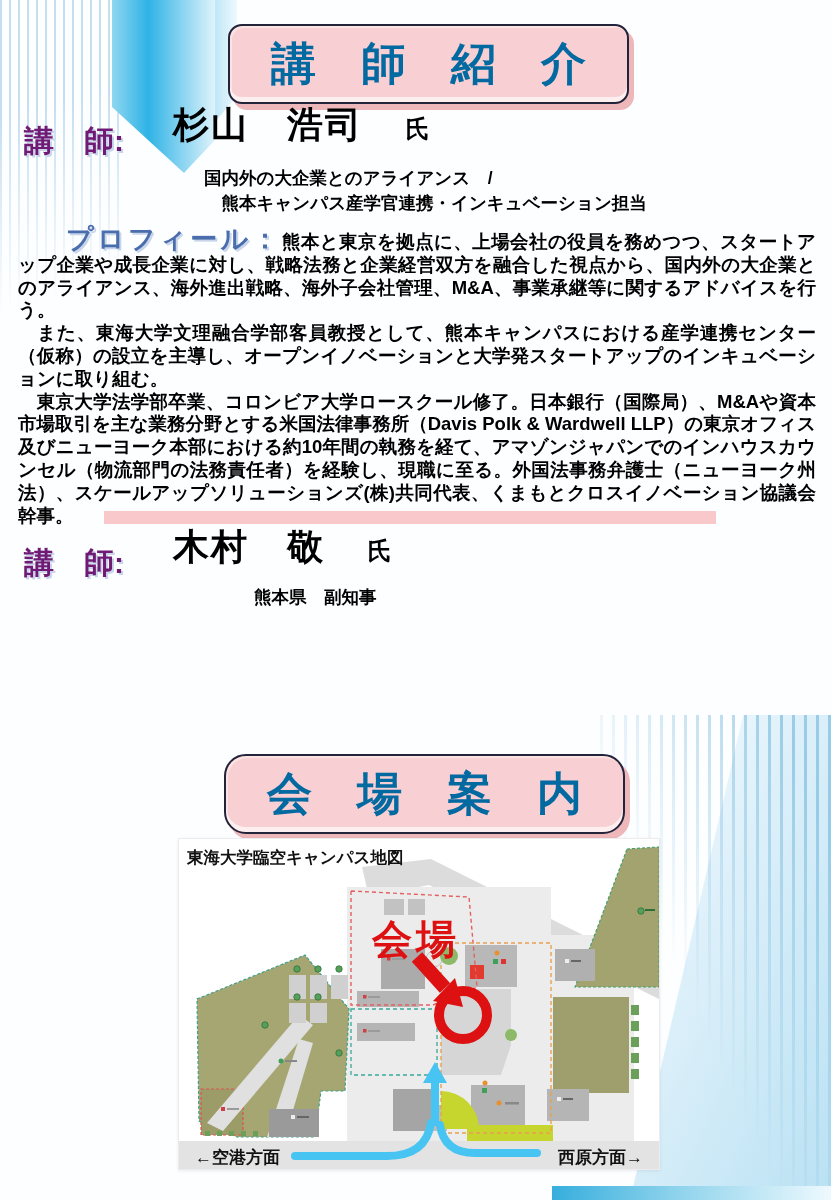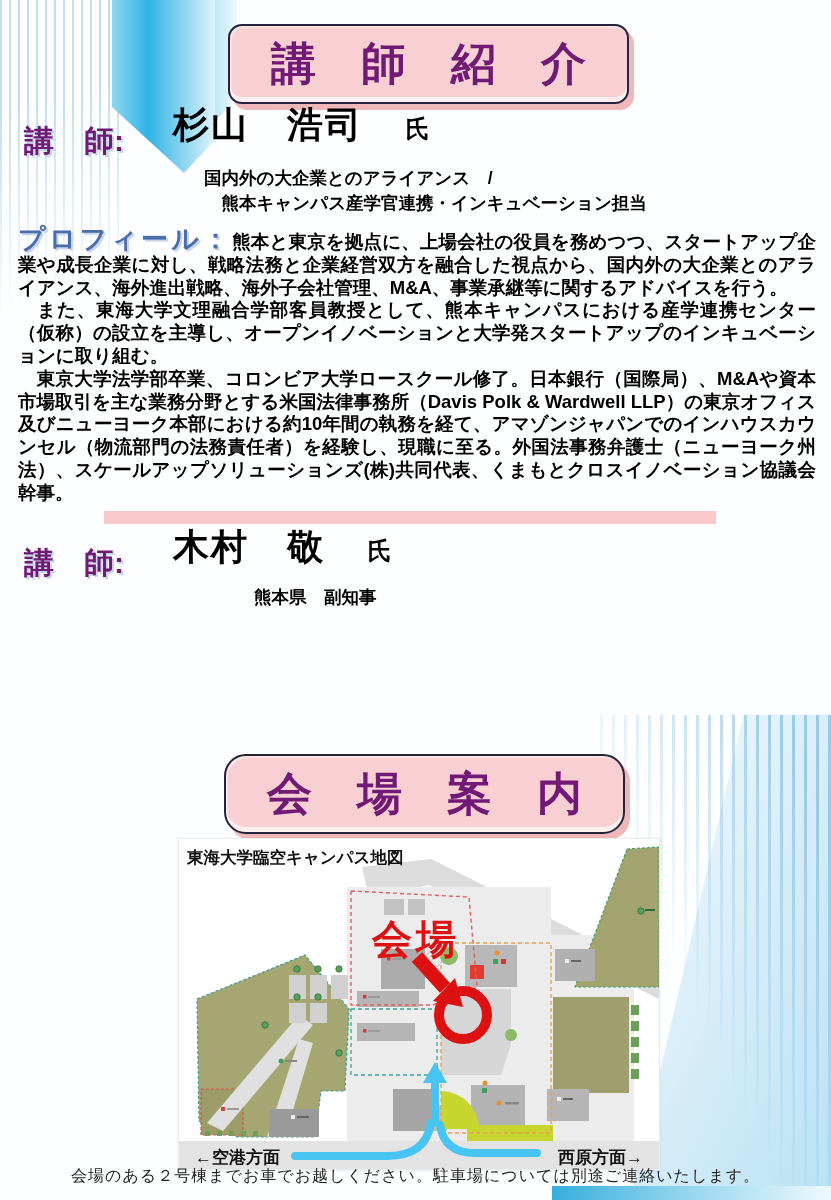--- a/index.html
+++ b/index.html
@@ -20,42 +20,42 @@
   .swoosh .sw-solid{position:absolute;inset:0;
     background:linear-gradient(115deg, rgba(207,234,247,0) 5%, #ddf0fa 45%, #b9e1f3 100%);
     clip-path:polygon(100% 0, 100% 100%, 13% 100%, 62% 0);}
   .bottom-bar{position:absolute;left:552px;top:1186px;width:279px;height:14px;
     background:linear-gradient(90deg,#36aedd 0%, #8fd3ec 45%, #eef9fe 100%);}
 
   
   .pink-box{position:absolute;display:flex;align-items:center;justify-content:center;
     background:#f8d0d3;border:2px solid #23233a;border-radius:14px;
     box-shadow:5px 6px 0 #eeb7ba, inset 0 -5px 0 rgba(255,255,255,.65), inset 2px 2px 0 rgba(255,255,255,.4);
-    font-size:45px;color:#701a75;font-weight:600;white-space:nowrap;}
+    font-size:45px;color:#0369a1;font-weight:600;white-space:nowrap;}
   .box-lecturers{left:228px;top:24px;width:397px;height:76px;}
   .box-venue{left:224px;top:754px;width:397px;height:76px;border-radius:22px;}
 
   
   .role-label{position:absolute;font-size:30px;font-weight:700;color:#701a75;
     text-shadow:2px 2px 0 #c9d6ea;white-space:nowrap;}
   .role1{left:24px;top:121px;}
   .role2{left:24px;top:543px;}
   .name-row{position:absolute;white-space:nowrap;color:#000;}
   .name1{left:173px;top:101px;}
   .name2{left:173px;top:523px;}
   .name-row .nm{font-size:36px;font-weight:800;letter-spacing:2px;}
   .name-row .hon{font-size:24px;font-weight:800;margin-left:38px;}
   .affil{position:absolute;font-size:17.5px;font-weight:700;color:#000;line-height:25px;white-space:pre-line;}
   .aff1{left:204px;top:166px;}
   .aff2{left:226px;top:585px;margin-left:28px;}
   .profile{position:absolute;width:798px;margin:0;font-size:18.5px;font-weight:700;
     color:#000;line-height:22.8px;text-align:justify;}
   .profile1{left:18px;top:228px;}
   .profile2{left:18px;top:620px;}
-  .plabel{font-size:27px;font-weight:700;color:#4a6dad;text-shadow:2px 2px 0 #c9d6ea;letter-spacing:3px;}
+  .plabel{font-size:27px;font-weight:700;color:#4a6dad;text-shadow:2px 2px 0 #c9d6ea;letter-spacing:3px;padding-left:48px;}
   .ptext{white-space:pre-line;margin-top:22px;}
   .divider{position:absolute;left:104px;top:511px;width:612px;height:13px;background:#f9c8cb;}
 
   
   .map-card{position:absolute;left:178px;top:838px;width:480px;height:330px;background:#fff;
     border:1px solid #ececec;box-shadow:0 1px 3px rgba(0,0,0,.08);}
   .footer-note{position:absolute;left:0;top:1166px;width:100%;text-align:center;
     font-size:16px;color:#222;font-weight:500;letter-spacing:1px;}
 </style>
 </head>
@@ -227,15 +227,14 @@
         <polygon points="284,168 254,162 276,139" fill="#dd1111"></polygon>
         <circle cx="284" cy="176" r="24" fill="none" stroke="#dd1111" stroke-width="10"></circle>
       </g>
 
       <text x="8" y="24" font-size="16.5" font-weight="700" fill="#111">東海大学臨空キャンパス地図</text>
       <text x="16" y="324" font-size="17" font-weight="700" fill="#111">←空港方面</text>
       <text x="464" y="324" text-anchor="end" font-size="17" font-weight="700" fill="#111">西原方面→</text>
     </svg>
   </div>
 
-  <div class="footer-note">会場のある２号棟までお車でお越しください。駐車場については別途ご連絡いたします。</div>
 
 </div>
 
 </body></html>

